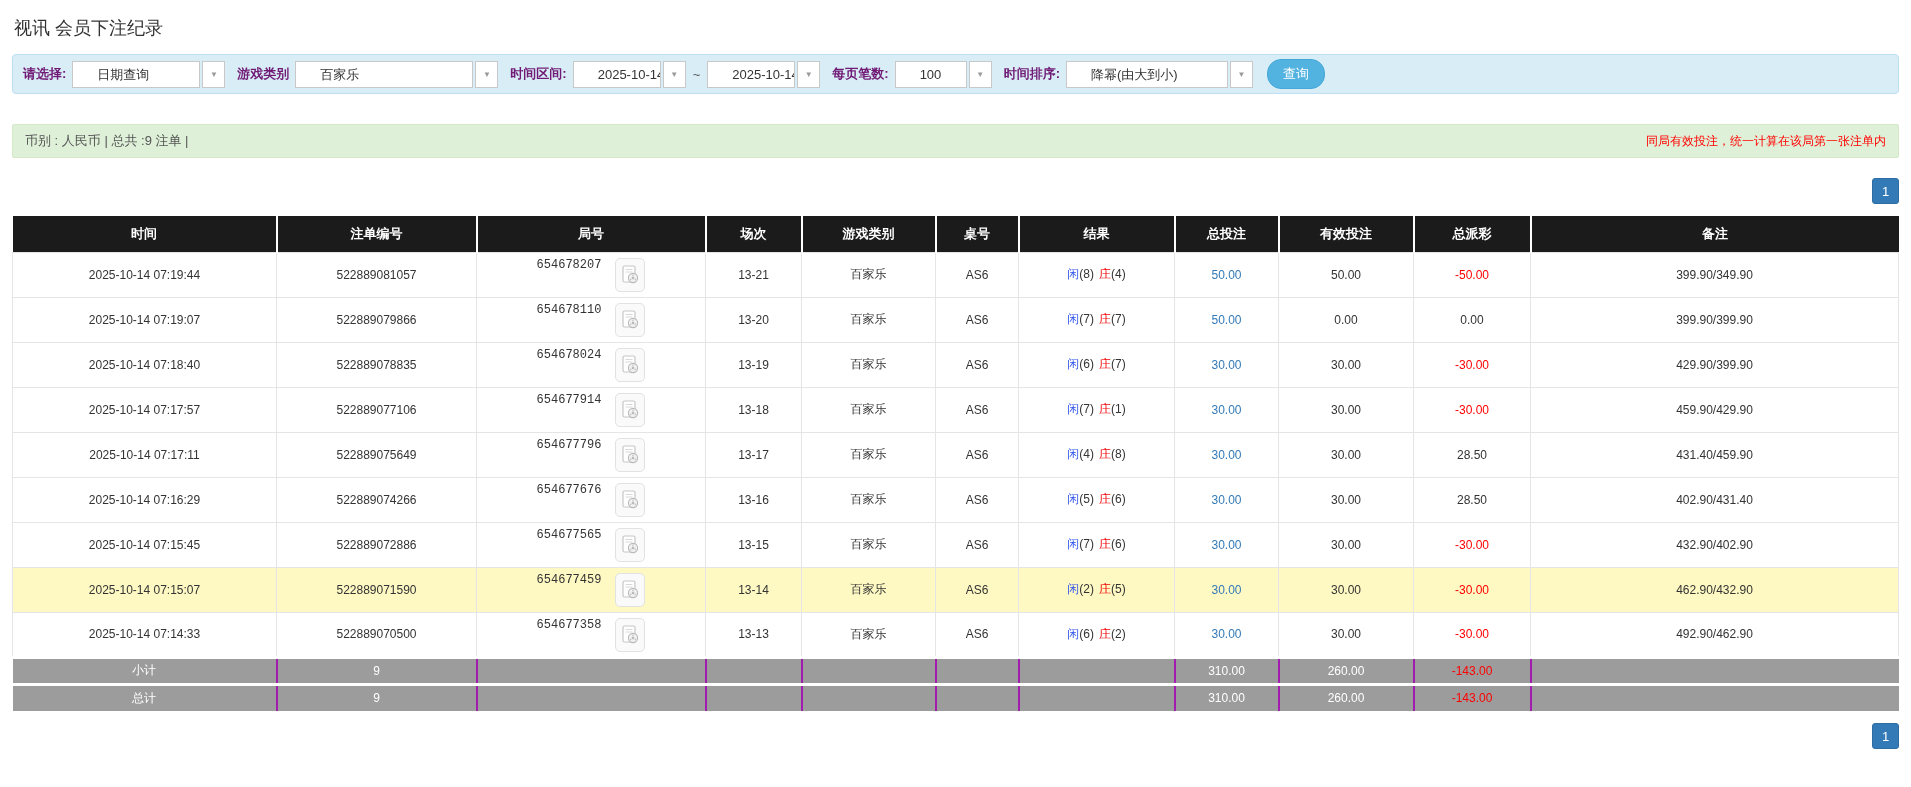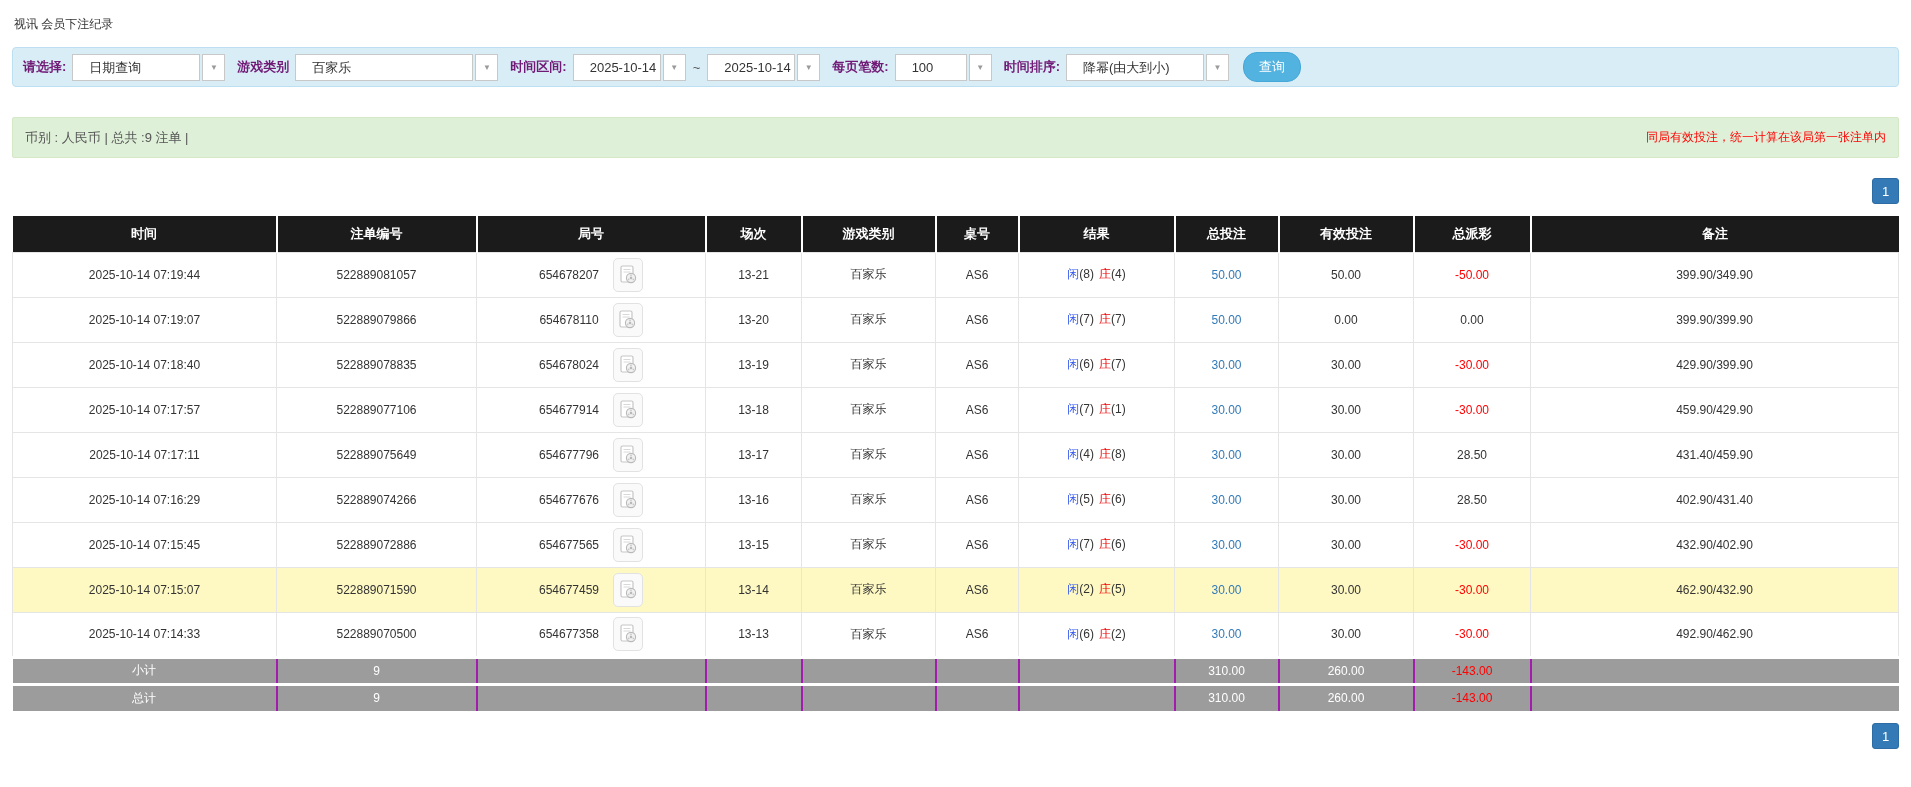--- a/index.html
+++ b/index.html
@@ -1,58 +1,58 @@
 <!DOCTYPE html>
 <html><head>
 <meta charset="utf-8">
 <style>
   * { box-sizing: border-box; }
   html, body { margin:0; padding:0; background:#fff; }
   body { width:1911px; height:787px; font-family:"Liberation Sans","DejaVu Sans",sans-serif; overflow:hidden; }
   .page { padding:6px 12px 0 12px; }
 
-  .page-title { font-size:12px; font-weight:normal; color:#333; margin:10px 0 14px 2px; }
+  .page-title { font-size:18px; font-weight:normal; color:#333; margin:10px 0 14px 2px; }
 
   
   .filter-bar { background:#d9edf7; border:1px solid #bcdff1; border-radius:4px;
     height:40px; display:flex; align-items:center; padding:0 10px; gap:6px; }
   .flabel { font-size:13px; font-weight:bold; color:#701a75; white-space:nowrap; margin-left:6px; }
   .flabel:first-child { margin-left:0; }
   .select { display:inline-flex; align-items:stretch; }
   .sel-value { background:#fff; border:1px solid #c8c8c8; height:27px; line-height:25px;
-    padding:0 16px; font-size:13px; color:#333; white-space:nowrap; overflow:hidden; }
+    padding:0 24px; font-size:13px; color:#333; white-space:nowrap; overflow:hidden; }
   .sel-arrow { background:#fff; border:1px solid #c8c8c8; width:23px; height:27px; margin-left:2px;
     display:flex; align-items:center; justify-content:center; color:#9a9a9a; font-size:8px; cursor:pointer; }
   .w-select { width:128px; } .w-game { width:178px; } .w-date { width:88px; }
-  .w-size { width:72px; } .w-sort { width:138px; }
+  .w-size { width:72px; } .w-sort { width:162px; }
   .tilde { font-size:13px; color:#555; padding:0 1px; }
   .search-btn { margin-left:8px; background:#52b2e0; border:1px solid #46a8d8; border-radius:14px;
     color:#fff; font-size:13px; padding:5px 15px; cursor:pointer; font-family:inherit; }
 
   
   .summary-bar { margin-top:30px; background:#dff0d8; border:1px solid #d6e9c6; border-radius:2px;
-    height:41px; display:flex; align-items:center; justify-content:space-between; padding:0 12px; }
+    height:34px; display:flex; align-items:center; justify-content:space-between; padding:0 12px; }
   .summary-left { font-size:13px; color:#555; }
   .summary-note { font-size:12px; color:#ff0000; }
 
   
   .pager { display:flex; justify-content:flex-end; margin:20px 0 12px 0; }
   .pager.bottom { margin:12px 0 0 0; }
   .page-btn { width:27px; height:26px; background:#337ab7; border:1px solid #2e6da4; border-radius:3px;
     color:#fff; font-size:13px; cursor:pointer; font-family:inherit; padding:0; }
 
   
   table.records { width:100%; border-collapse:collapse; table-layout:fixed; }
   thead th { background:#1b1b1b; color:#fff; font-size:13px; font-weight:bold; height:36px;
     border-right:2px solid #fff; text-align:center; }
   thead th:last-child { border-right:none; }
   tbody td { background:#fff; font-size:12px; color:#333; text-align:center; height:45px;
     border:1px solid #e5e5e5; white-space:nowrap; overflow:hidden; }
   tbody tr.highlight td { background:#fef9c3; }
-  .round-wrap { display:inline-flex; align-items:center; gap:14px; }
+  .round-wrap { display:inline-flex; align-items:flex-start; gap:14px;font-family:Liberation Mono, monospace; }
   .video-btn { display:inline-flex; align-items:center; justify-content:center; width:30px; height:34px;
     background:#fafafa; border:1px solid #e2e2e2; border-radius:5px; cursor:pointer; }
   .rp { color:#2f54eb; } .rn { color:#333; } .rb { color:#f00000; }
   .res-gap { display:inline-block; width:5px; }
   .bet-link { color:#337ab7; cursor:pointer; }
   .neg { color:#ff0000 !important; }
   tfoot td { background:#9c9c9c; color:#fff; font-size:12px; text-align:center; height:27px;
     border-right:2px solid #a21caf; border-top:3px solid #fff; }
   tfoot td:last-child { border-right:none; }
 </style>

